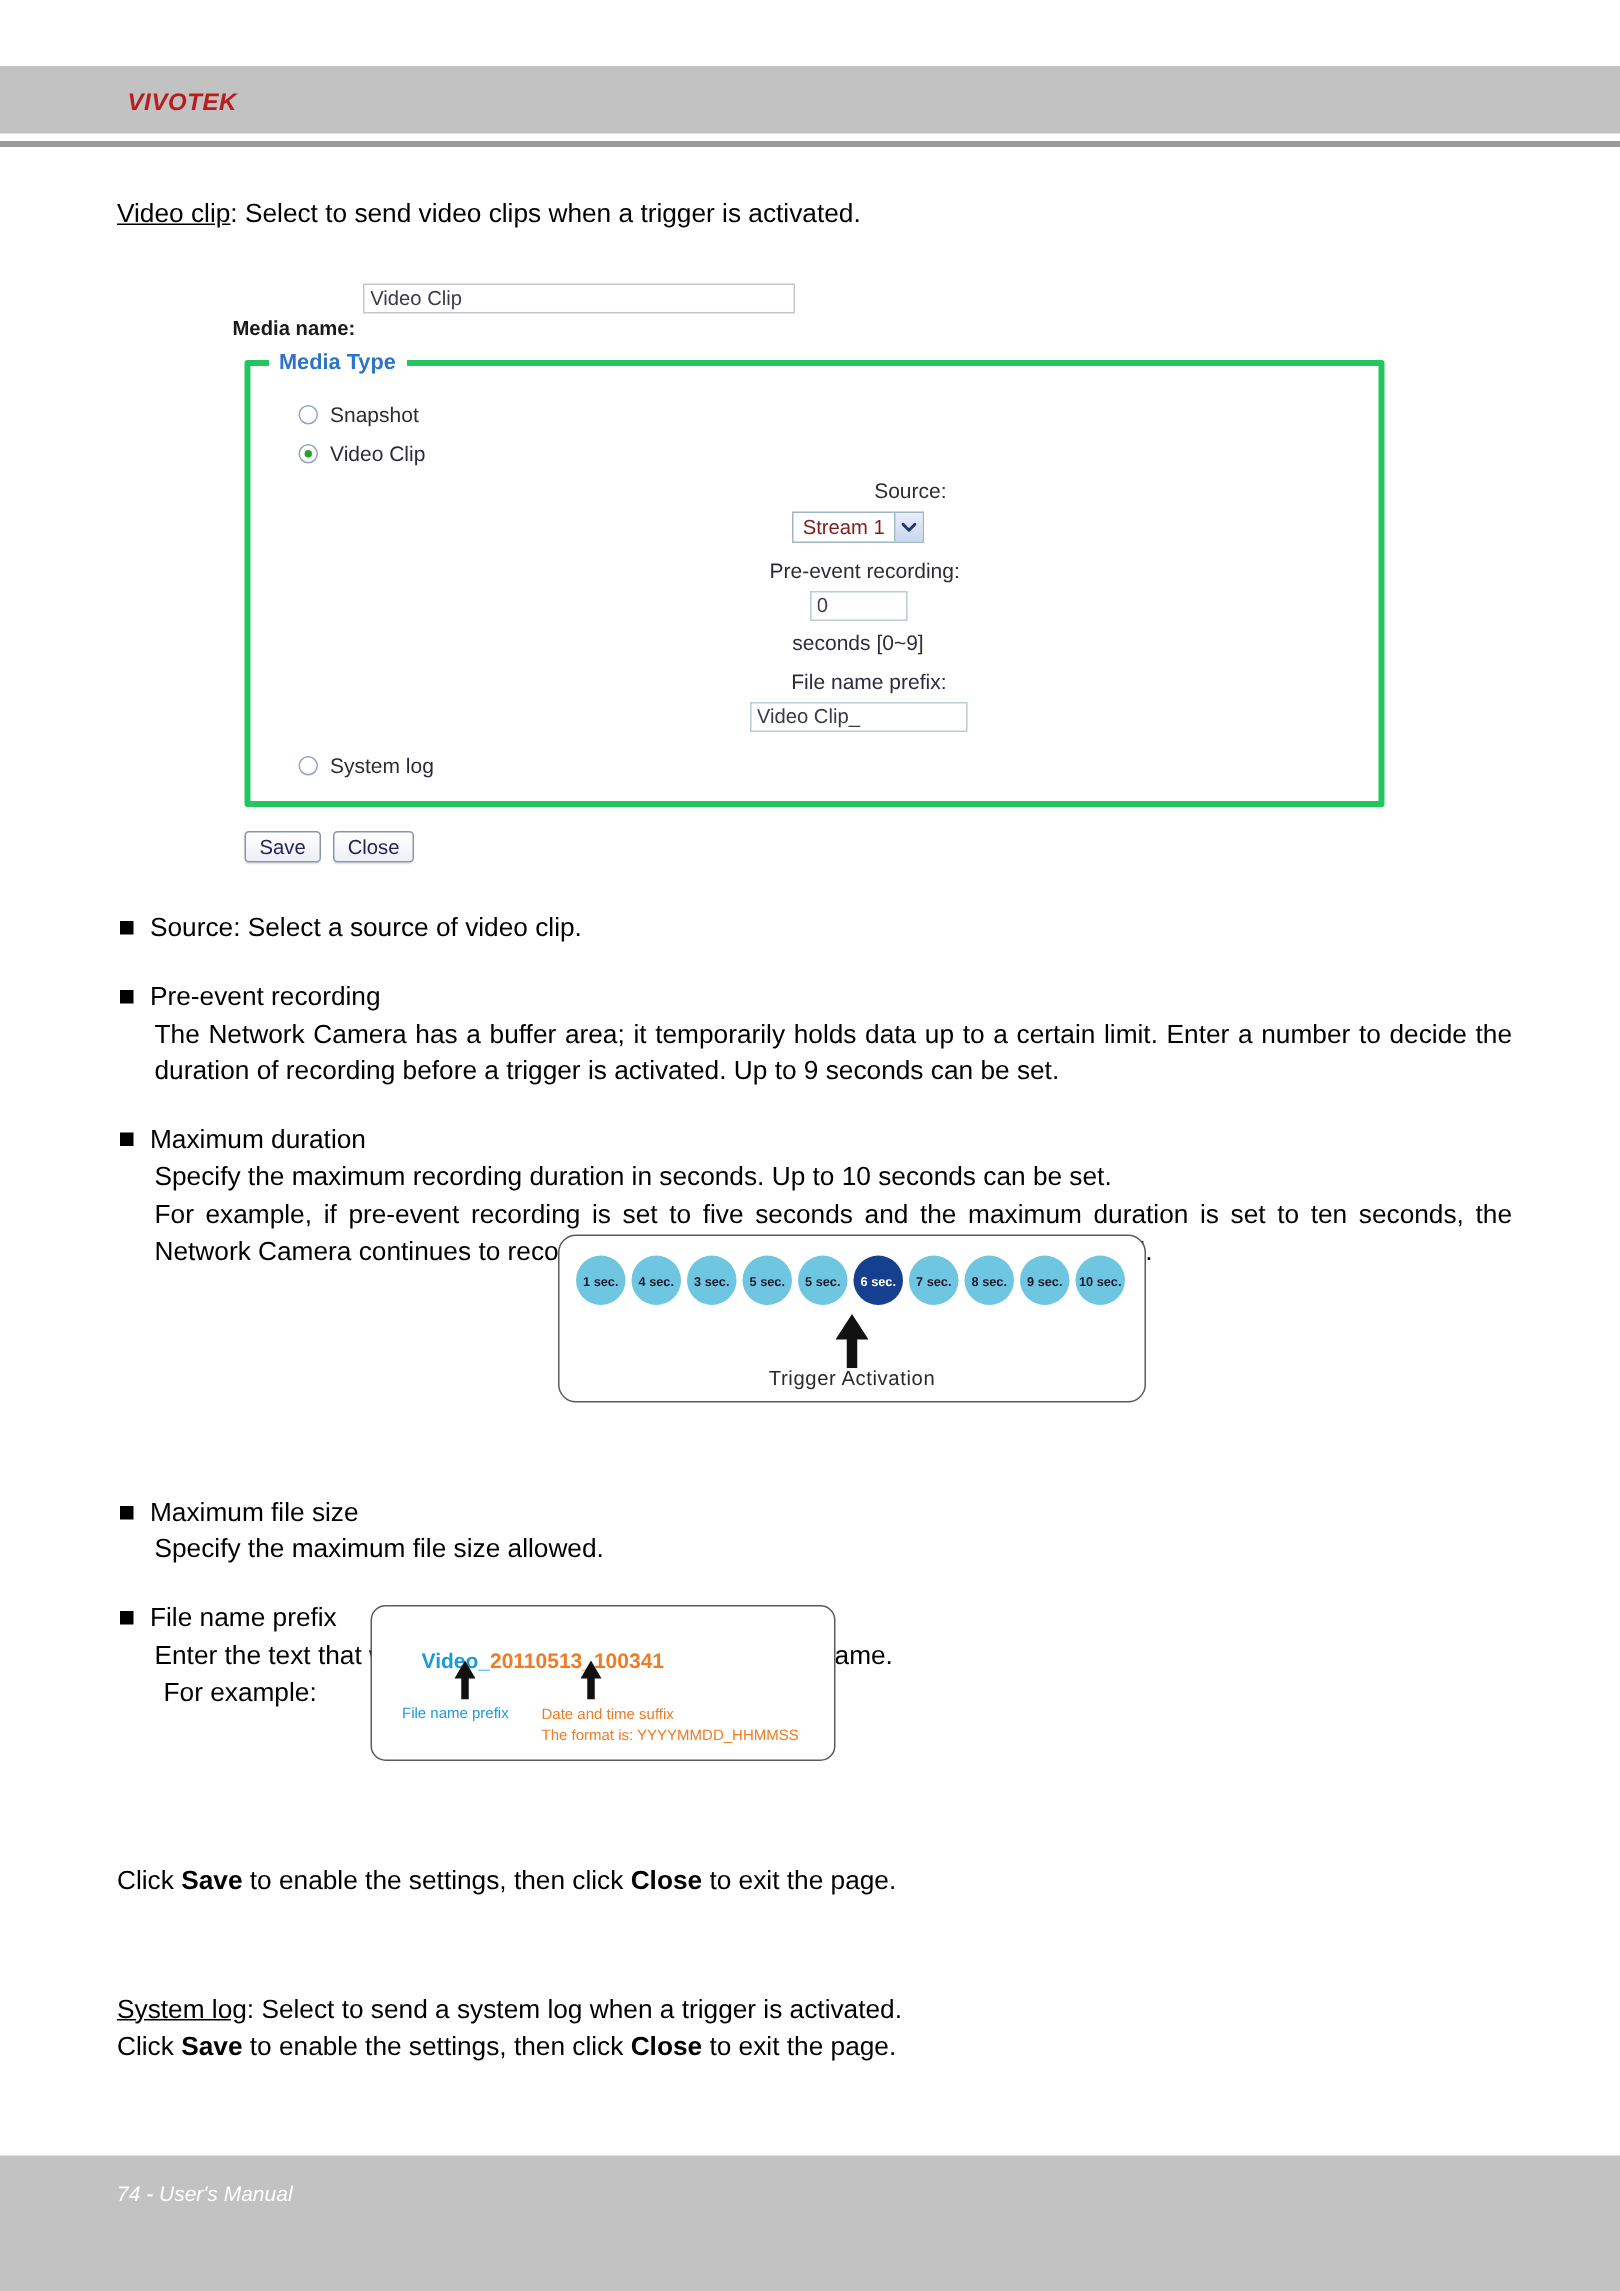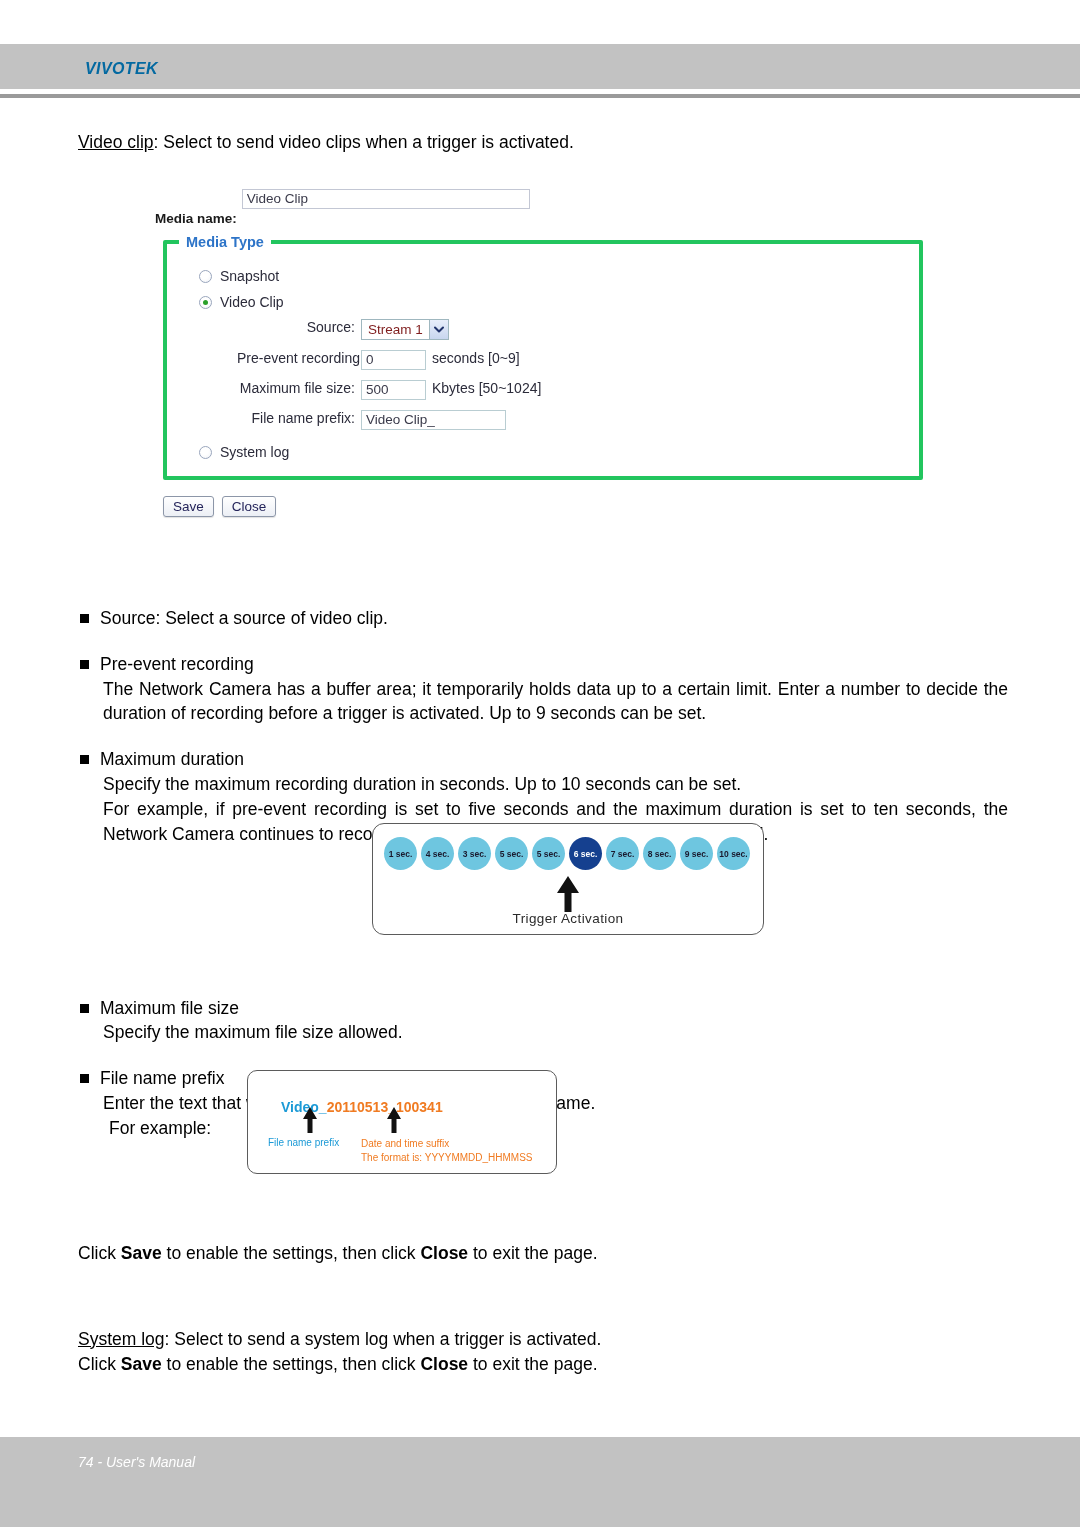--- a/index.html
+++ b/index.html
@@ -25,21 +25,21 @@
     height: 45px;
     background: #c2c2c2;
   }
   .brand {
     position: absolute;
     left: 85px;
     top: 60px;
     font-size: 16px;
     font-style: italic;
     font-weight: bold;
-    color: #0369a1;
+    color: #b91c1c;
     letter-spacing: 0.4px;
   }
   .header-rule {
     position: absolute;
     left: 0;
     top: 94px;
     width: 1080px;
     height: 4px;
     background: #9a9a9a;
   }
@@ -168,25 +168,27 @@
     width: 5px;
     height: 5px;
     border-radius: 50%;
     background: #2aa02a;
   }
   .sub-fields {
     margin: 9px 0 0 58px;
   }
   .field-row {
     display: flex;
+    align-items: center;
     gap: 6px;
     margin-bottom: 10px;
     font-size: 14px;
     color: #2b2b3a;
     white-space: nowrap;
+    flex-direction: column;
   }
   .field-label { text-align: right; }
   .unit { color: #2b2b3a; }
 
   .select-box {
     display: inline-flex;
     align-items: stretch;
     border: 1px solid #9fb7bf;
     background: #fff;
     height: 21px;
@@ -434,25 +436,20 @@
         </span>
       </div>
 
       <div class="field-row">
         <span class="field-label" style="width:118px">Pre-event recording:</span>
         <input class="txt-input in-small" type="text" value="0" style="">
         <span class="unit">seconds [0~9]</span>
       </div>
 
 
-      <div class="field-row">
-        <span class="field-label" style="width:118px">Maximum file size:</span>
-        <input class="txt-input in-small" type="text" value="500" style="">
-        <span class="unit">Kbytes [50~1024]</span>
-      </div>
 
       <div class="field-row">
         <span class="field-label" style="width:118px">File name prefix:</span>
         <input class="txt-input in-prefix" type="text" value="Video Clip_" style="">
       </div>
 
     </div>
 
     <div class="radio-row" style="margin-top:14px">
       <span class="radio"></span>

